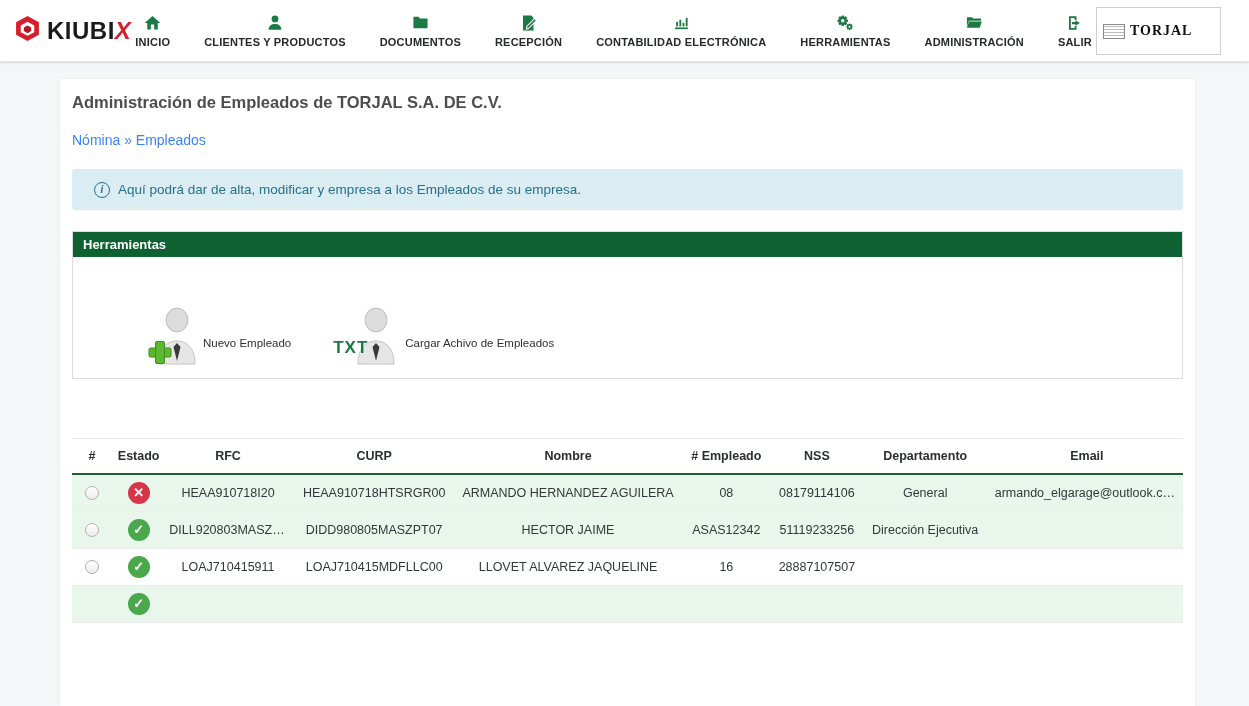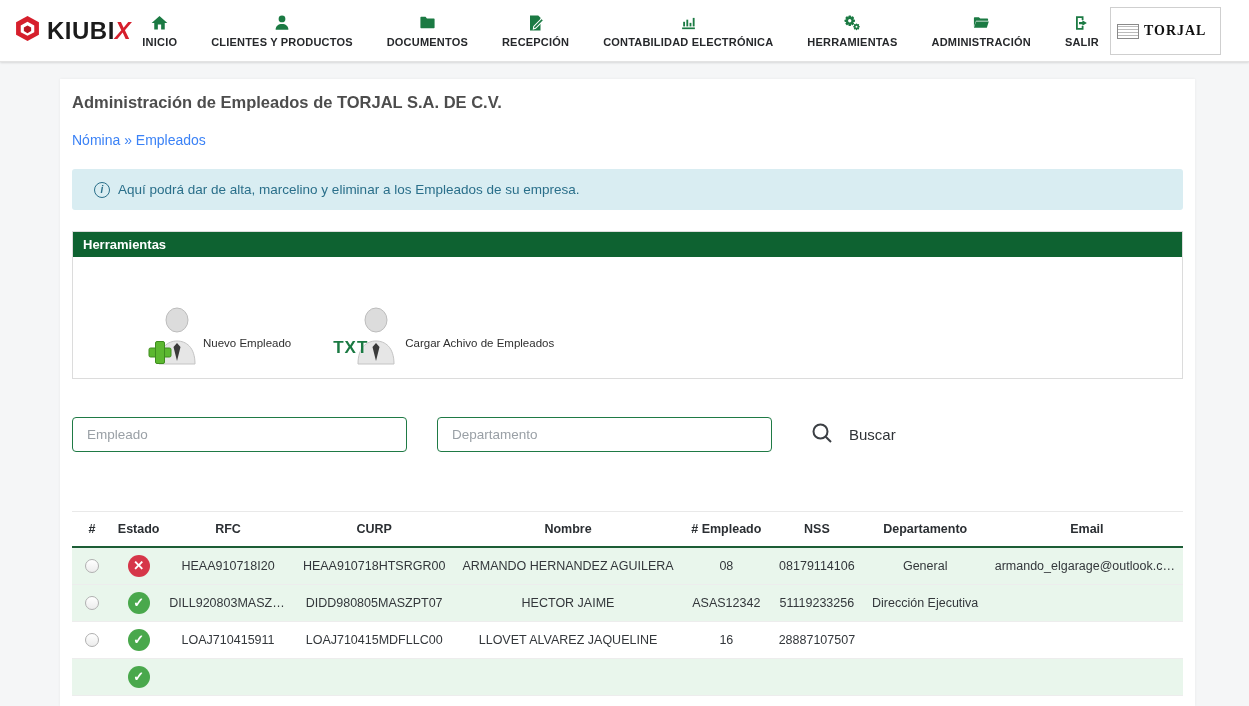--- a/index.html
+++ b/index.html
@@ -6,21 +6,21 @@
   html,body { width:1249px; height:706px; overflow:hidden; background:#f5f6f7;
               font-family:"Liberation Sans", sans-serif; }
 
   
   .topbar { height:62px; background:#fff; display:flex; align-items:center;
             padding:0 28px 0 14px; border-bottom:1px solid #e3e3e3;
             box-shadow:0 1px 2px rgba(0,0,0,.12); position:relative; z-index:5; }
   .brand { display:flex; align-items:center; gap:6px; cursor:pointer; }
   .brand-text { font-size:24px; font-weight:bold; color:#1b1b1b; letter-spacing:.5px; }
   .brand-text .x { color:#d61f2c; font-style:italic; }
-  .nav { flex:1; display:flex; justify-content:center; align-items:center; gap:34px; margin:0 11px; }
+  .nav { flex:1; display:flex; justify-content:center; align-items:center; gap:34px; margin:0 4px; }
   .nav-item { display:flex; flex-direction:column; align-items:center; gap:4px;
               cursor:pointer; text-decoration:none; }
   .nav-item .nicon { height:19px; display:flex; align-items:center; }
   .nav-item .nlabel { font-size:11px; font-weight:bold; color:#26282b; letter-spacing:.2px; white-space:nowrap; }
   .nav-item svg { fill:#1b7a43; }
 
   
   .letterhead { width:132px; height:48px; background:#fff; border:1px solid #cfcfcf;
                 padding:4px 6px 3px; display:flex; }
   .lh-top { display:flex; align-items:center; gap:5px; justify-content:center; }
@@ -212,21 +212,21 @@
   <h1 class="page-title">Administración de Empleados de TORJAL S.A. DE C.V.</h1>
 
   <div class="breadcrumb">
     <span class="bc-parent">Nómina</span>
     <span>»</span>
     <span>Empleados</span>
   </div>
 
   <div class="alert">
     <span class="info-i">i</span>
-    <span>Aquí podrá dar de alta, marcelino y eliminar a los Empleados de su empresa.</span>
+    <span>Aquí podrá dar de alta, modificar y empresa a los Empleados de su empresa.</span>
   </div>
 
   <section class="panel">
     <div class="panel-header">Herramientas</div>
     <div class="panel-body">
 
       <div class="tool">
         <span class="tool-icon">
           <svg width="58" height="60" viewBox="0 0 58 60">
             <ellipse cx="32" cy="14" rx="11" ry="12" fill="#dcdcdc" stroke="#bdbdbd"></ellipse>
@@ -249,33 +249,20 @@
             <polygon points="29,37 25.5,41 29,55 32.5,41" fill="#3a3a3a"></polygon>
           </svg>
           <span class="txt-overlay">TXT</span>
         </span>
         <span class="tool-label">Cargar Achivo de Empleados</span>
       </div>
 
     </div>
   </section>
 
-  <div class="search-row">
-    <input class="search-input" type="text" placeholder="Empleado" style="">
-    <input class="search-input si2" type="text" placeholder="Departamento" style="">
-    <div class="buscar">
-      <span>
-        <svg width="24" height="24" viewBox="0 0 24 24" fill="none" stroke="#3b3f44" stroke-width="2">
-          <circle cx="10.5" cy="10.5" r="7"></circle>
-            <line x1="15.7" y1="15.7" x2="21" y2="21"></line>
-        </svg>
-      </span>
-      <span class="buscar-label">Buscar</span>
-    </div>
-  </div>
 
   <table>
     <colgroup>
         <col class="c0">
         <col class="c1">
         <col class="c2">
         <col class="c3">
         <col class="c4">
         <col class="c5">
         <col class="c6">

